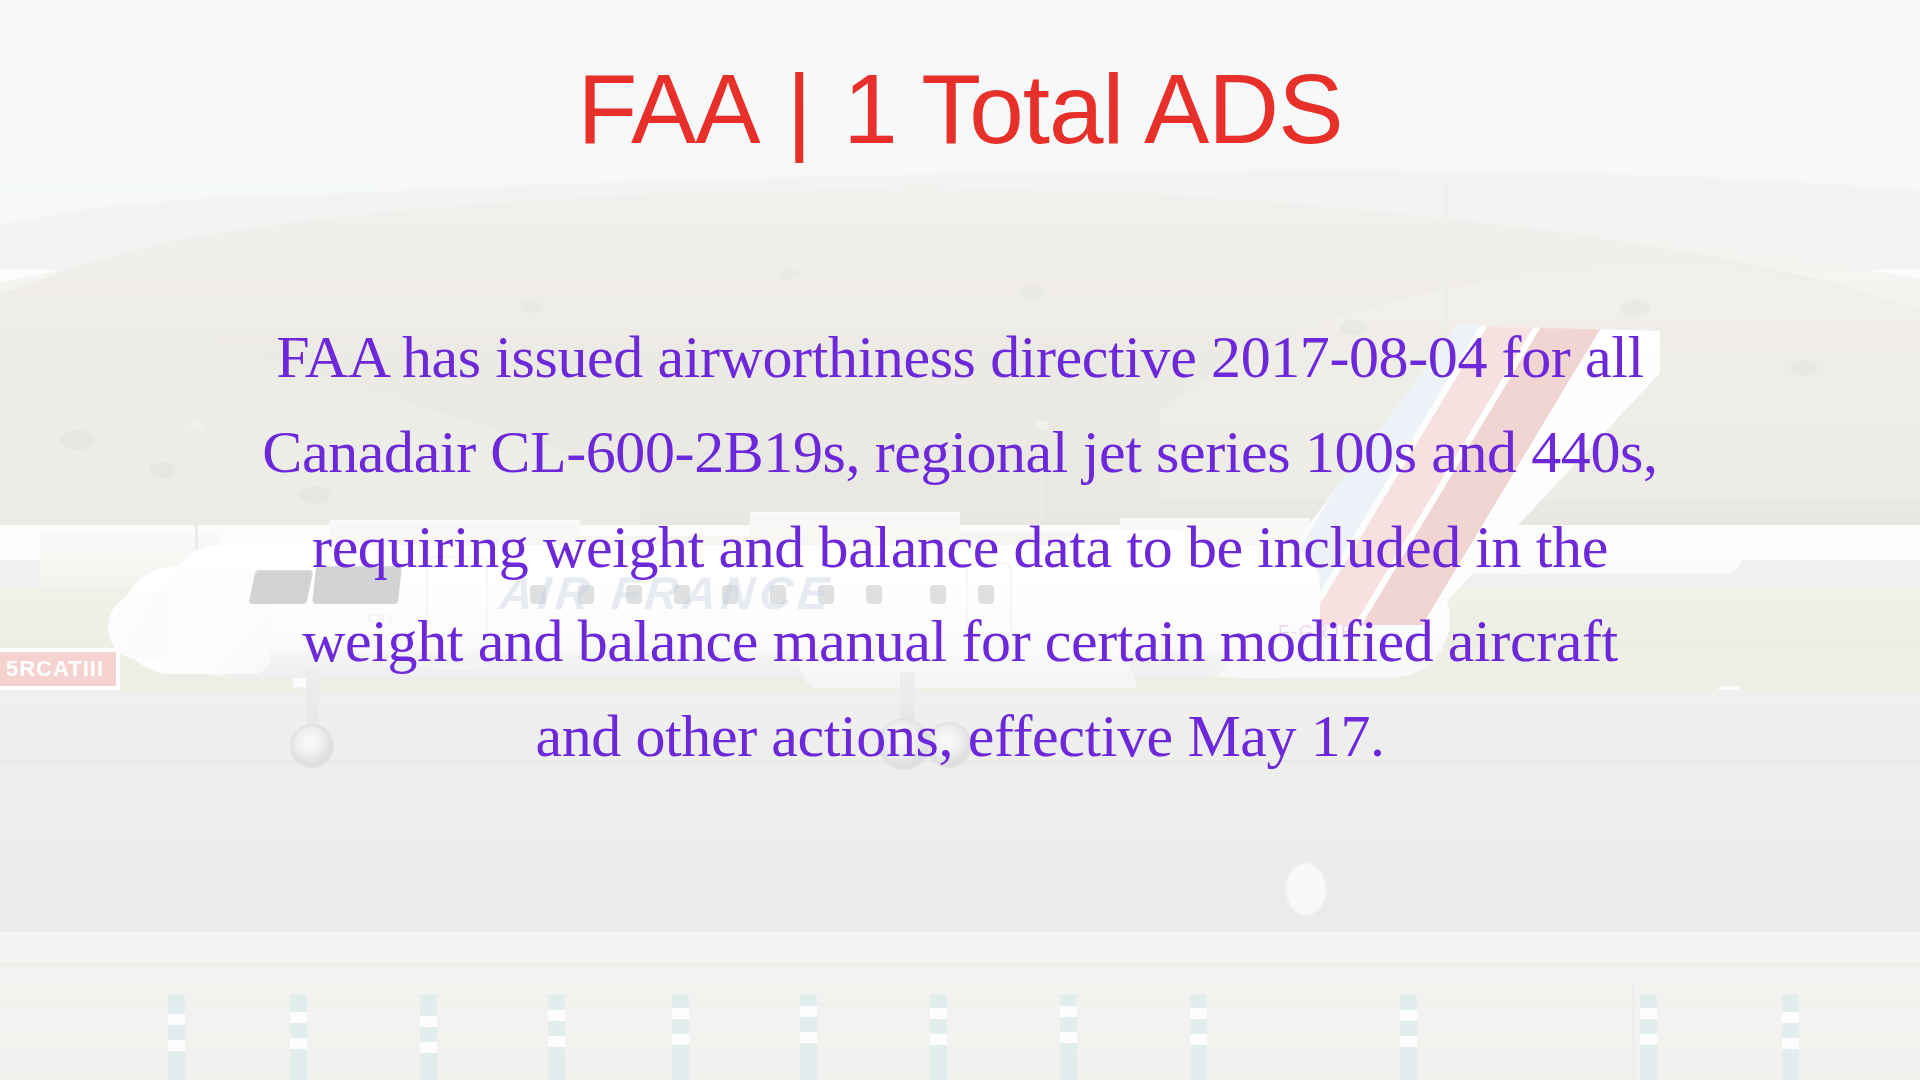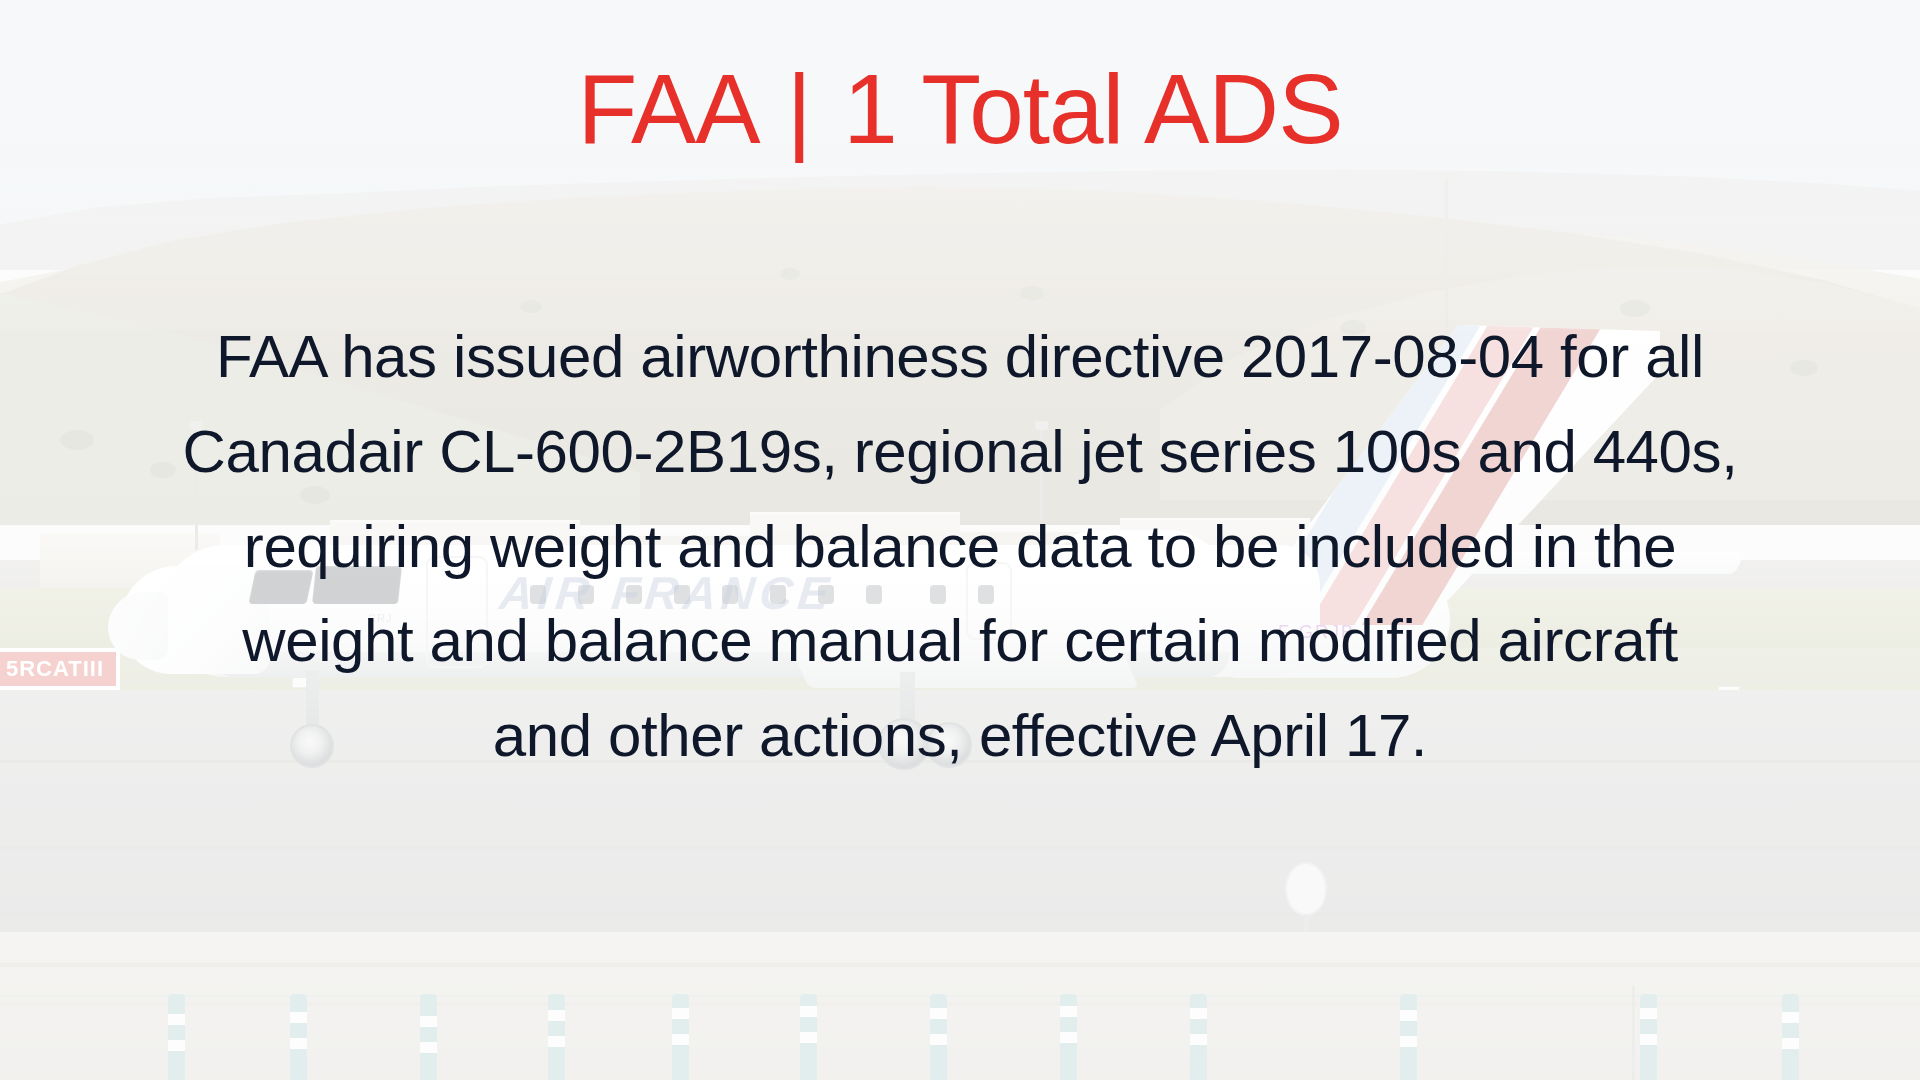--- a/index.html
+++ b/index.html
@@ -320,24 +320,24 @@
   .title .bar {
     display:inline-block;
     color:#e8302a;
     font-weight:300;
     padding:0 6px;
   }
 
   .body-copy {
     position:absolute; left:110px; top:310px; width:1700px;
     text-align:center;
-    font-family:Liberation Sans, sans-serif;
+    font-family:Liberation Serif, serif;
     font-size:60px;
     font-weight:400;
-    color:#0f172a;
+    color:#6d28d9;
     line-height:1.58;
     letter-spacing:-.4px;
   }
   .body-copy .ln { display:block; white-space:nowrap; }
 </style>
 </head>
 <body>
 
 <div id="slide">
 
@@ -514,17 +514,17 @@
       <span>FAA</span>
       <span class="bar">|</span>
       <span>1 Total ADS</span>
     </div>
 
     <div class="body-copy">
       <span class="ln">FAA has issued airworthiness directive 2017-08-04 for all</span>
       <span class="ln">Canadair CL-600-2B19s, regional jet series 100s and 440s,</span>
       <span class="ln">requiring weight and balance data to be included in the</span>
       <span class="ln">weight and balance manual for certain modified aircraft</span>
-      <span class="ln">and other actions, effective April 17.</span>
+      <span class="ln">and other actions, effective May 17.</span>
     </div>
   </div>
 
 </div>
 
 </body></html>

